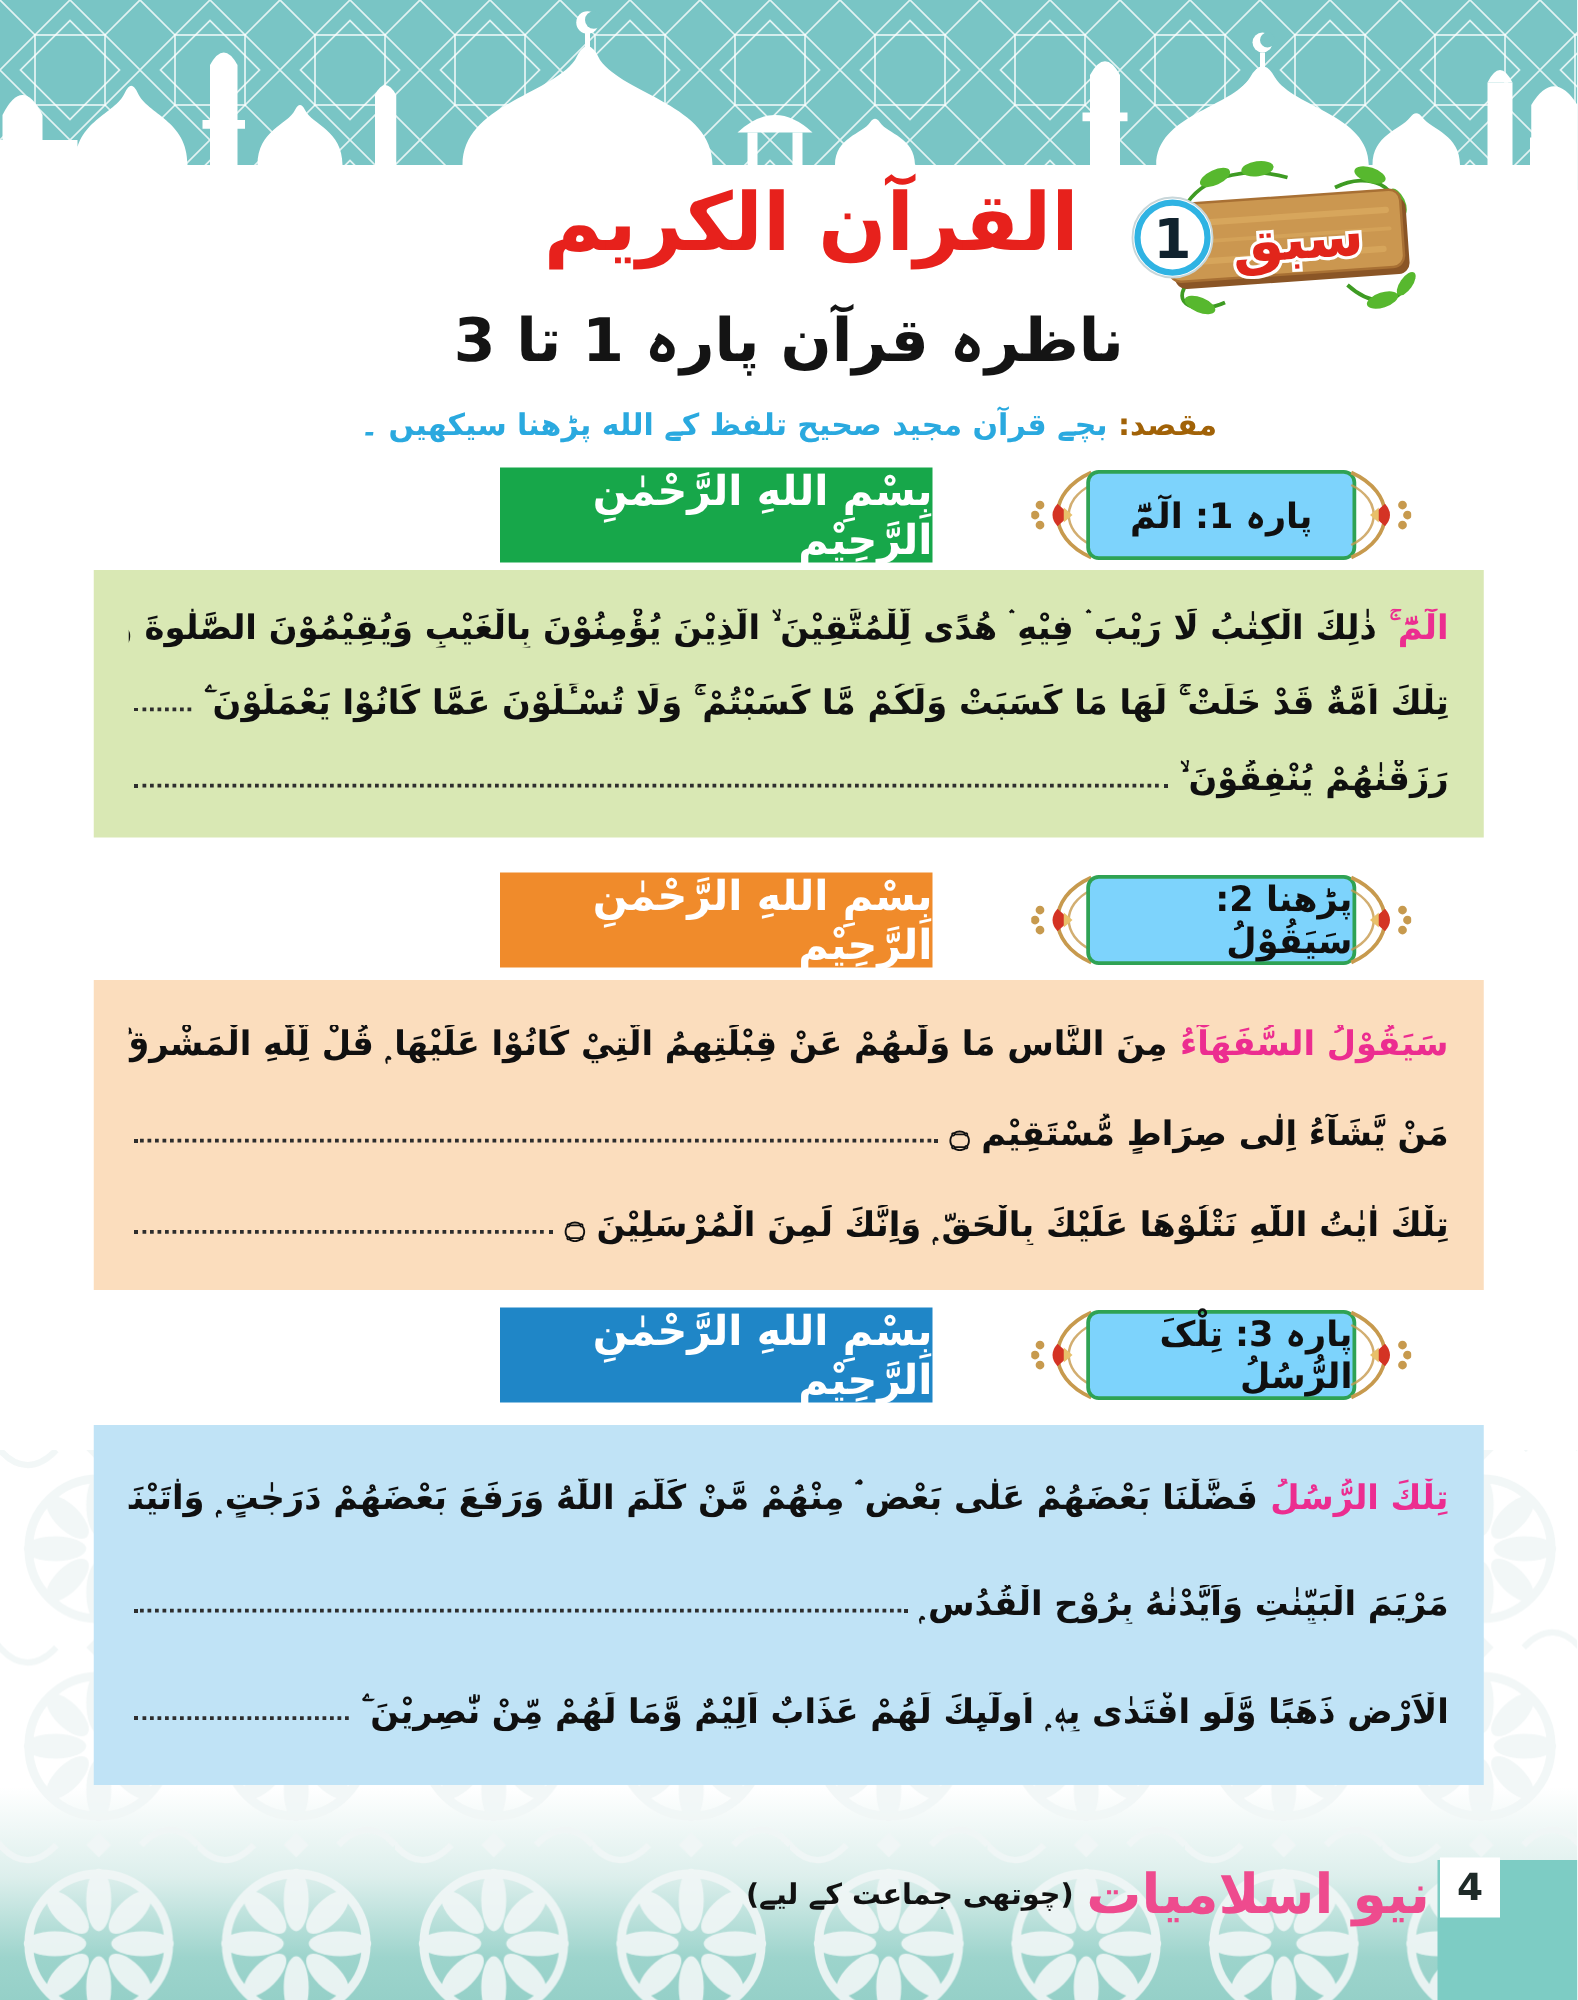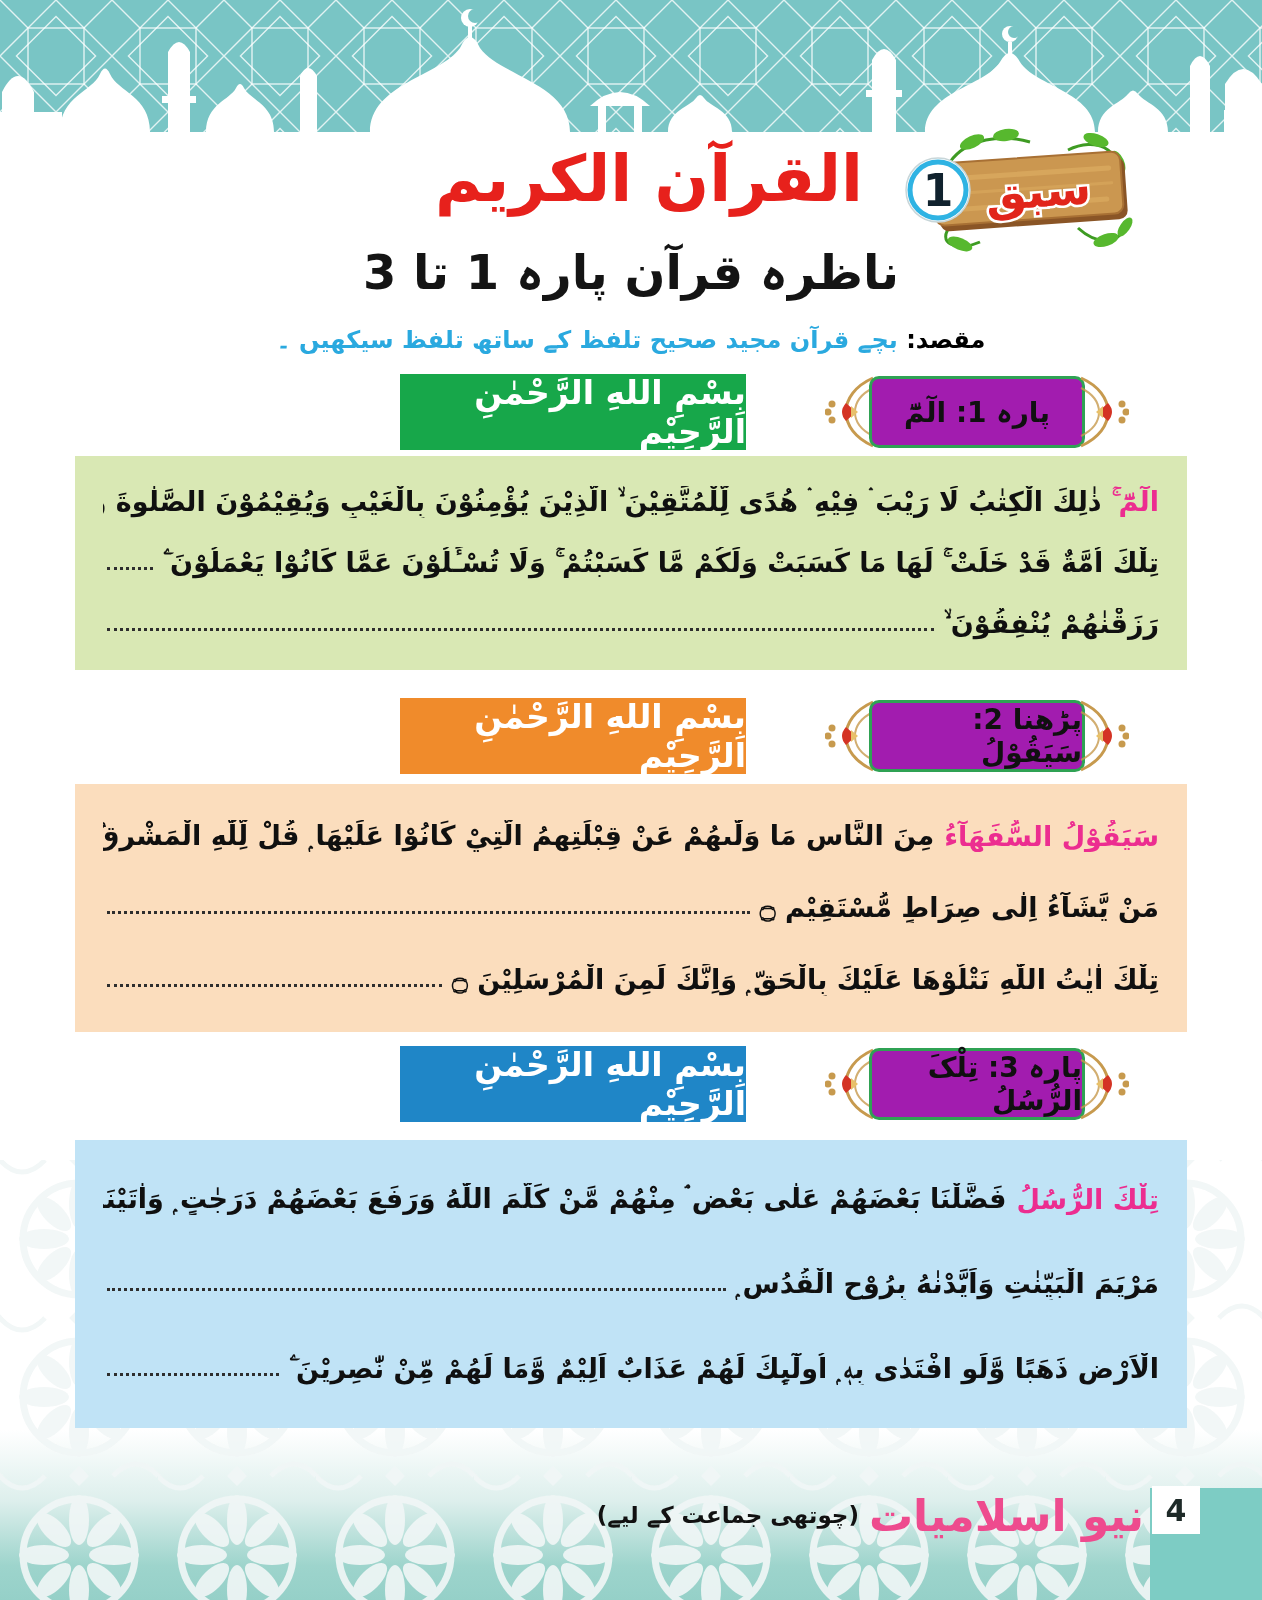--- a/index.html
+++ b/index.html
@@ -6,30 +6,30 @@
   #page{position:relative;width:1262px;height:1600px;background:#ffffff;overflow:hidden;
         font-family:"DejaVu Sans",sans-serif;direction:rtl;}
   svg text{font-family:"DejaVu Sans",sans-serif;}
   
   .banner{position:absolute;left:0;top:0;width:1262px;height:152px;}
   .title{position:absolute;left:18px;top:142px;width:100%;text-align:center;
          font-size:64px;font-weight:bold;color:#E7211C;letter-spacing:1px;}
   .subtitle{position:absolute;left:0;top:244px;width:100%;text-align:center;
          font-size:48px;font-weight:bold;color:#141414;}
   .objective{position:absolute;left:0;top:326px;width:100%;text-align:center;font-size:24px;font-weight:bold;}
-  .objective .obj-label{color:#000000;}
+  .objective .obj-label{color:#a16207;}
   .objective .obj-text{color:#2AA9DF;}
   .plaque{position:absolute;left:872px;top:128px;width:264px;height:128px;}
   
   .sec-row{position:absolute;left:400px;width:732px;height:76px;}
   .bism-bar{position:absolute;left:0;top:0;width:346px;height:76px;display:flex;align-items:center;
             justify-content:center;color:#fff;font-size:33px;font-weight:bold;}
   .bar-green{background:#17A74A;} .bar-orange{background:#F08B2B;} .bar-blue{background:#1F86C7;}
   .para-tag{position:absolute;left:431px;top:0;width:292px;height:76px;}
-  .para-box{position:absolute;left:38px;right:38px;top:2px;bottom:2px;background:#a21caf;
+  .para-box{position:absolute;left:38px;right:38px;top:2px;bottom:2px;background:#7dd3fc;
             border:3px solid #2FA254;border-radius:10px;display:flex;align-items:center;
             justify-content:center;font-size:28px;font-weight:bold;color:#101010;direction:rtl;}
   .orn{position:absolute;top:0;width:50px;height:76px;}
   .orn-l{left:-6px;} .orn-r{right:-6px;transform:scaleX(-1);}
   
   .qbox{position:absolute;left:75px;width:1112px;box-sizing:border-box;padding:16px 28px;
         display:flex;flex-direction:column;justify-content:space-around;z-index:2;}
   .qbox-green{top:456px;height:214px;background:#D9E8B4;}
   .qbox-peach{top:784px;height:248px;background:#FBDDBD;}
   .qbox-blue{top:1140px;height:288px;background:#C0E3F6;}
@@ -133,21 +133,21 @@
       <circle cx="66" cy="62" r="32" fill="#ffffff" stroke="#c8d6d9" stroke-width="1.5"></circle>
       <circle cx="66" cy="62" r="28" fill="none" stroke="#2FB3E3" stroke-width="5"></circle>
       <text x="66" y="78" text-anchor="middle" font-size="44" font-weight="bold" fill="#10222e" font-family="DejaVu Serif">1</text>
     </g>
   </svg>
 
   <div class="title">القرآن الکریم</div>
   <div class="subtitle">ناظرہ قرآن پارہ 1 تا 3</div>
   <div class="objective">
     <span class="obj-label">مقصد:</span>
-    <span class="obj-text">بچے قرآن مجید صحیح تلفظ کے ساتھ تلفظ سیکھیں ۔</span>
+    <span class="obj-text">بچے قرآن مجید صحیح تلفظ کے الله پڑھنا سیکھیں ۔</span>
   </div>
 
   <div class="sec-row" style="top:374px">
     <div class="bism-bar bar-green">بِسْمِ اللهِ الرَّحْمٰنِ الرَّحِيْمِ</div>
     <div class="para-tag">
       <svg class="orn orn-l" viewBox="0 0 50 76">
         <path d="M48 4 C12 20 12 56 48 72" stroke="#C79A4E" stroke-width="3" fill="none"></path>
         <path d="M48 14 C24 26 24 50 48 62" stroke="#C79A4E" stroke-width="2" fill="none" opacity=".8"></path>
         <circle cx="7" cy="30" r="3.5" fill="#C79A4E"></circle>
           <circle cx="7" cy="46" r="3.5" fill="#C79A4E"></circle>

